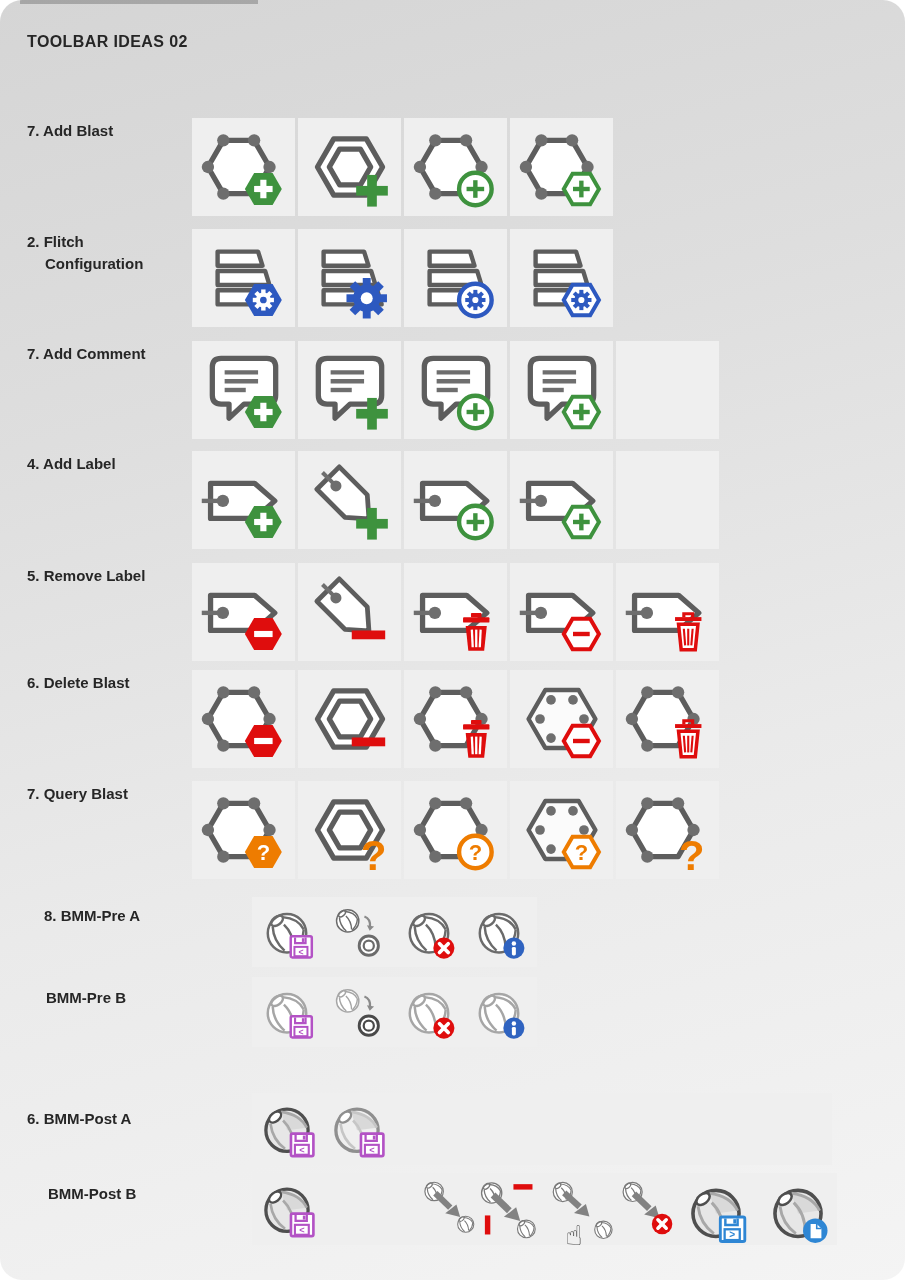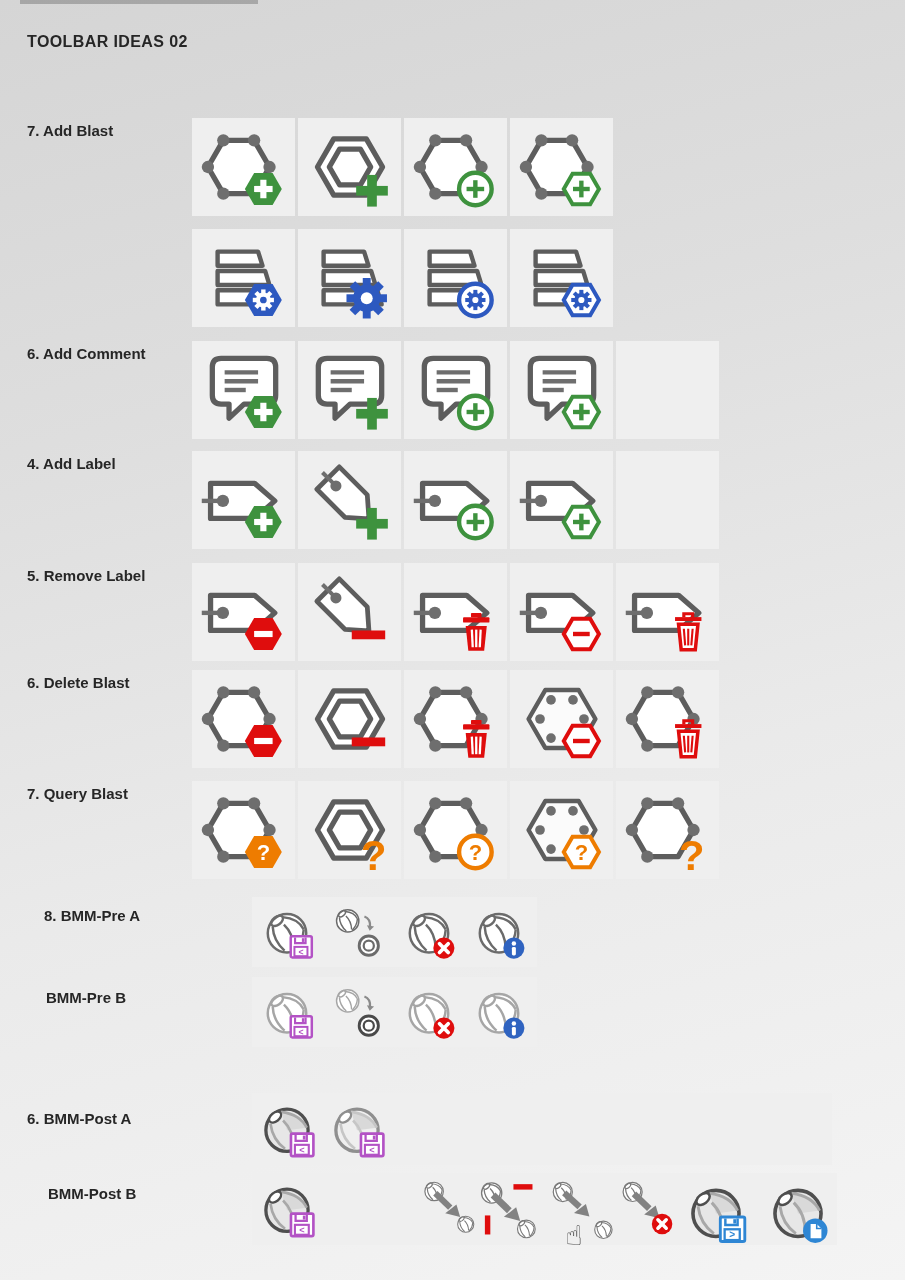--- a/index.html
+++ b/index.html
@@ -1,18 +1,18 @@
 <!DOCTYPE html>
 <html><head>
 <meta charset="utf-8">
 <style>
   html,body{margin:0;padding:0}
   .page{position:relative;width:905px;height:1280px;overflow:hidden;
         background:linear-gradient(165deg,#d5d5d5 0%,#dedede 30%,#eaeaea 62%,#f4f4f4 100%);
-        font-family:"Liberation Sans",sans-serif;}
+        font-family:"Liberation Sans",sans-serif;border-radius:22px;}
   .topshadow{position:absolute;left:20px;top:0;width:238px;height:4px;background:rgba(80,80,80,.35)}
   .title{position:absolute;left:27px;top:33px;font-size:16px;font-weight:bold;color:#262626;letter-spacing:.4px}
   .row-label{position:absolute;left:27px;font-size:15px;font-weight:bold;color:#262626;line-height:22px}
   .row-label .l2{display:block;padding-left:18px}
   .tile{position:absolute;width:103px;height:98px;background:#efefef;display:flex;align-items:center;justify-content:center}
   .strip{position:absolute;background:#efefef}
   .bmm-icon{position:absolute}
   svg{display:block}
 </style>
 </head>
@@ -71,20 +71,22 @@
         <circle cx="9.0" cy="50.0" r="7" fill="#6e6e6e"></circle>
         <circle cx="26.5" cy="19.7" r="7" fill="#6e6e6e"></circle>
         <circle cx="61.5" cy="19.7" r="7" fill="#6e6e6e"></circle>
         <polygon points="92.0,75.0 82.0,92.3 62.0,92.3 52.0,75.0 62.0,57.7 82.0,57.7" fill="#fff" stroke="#3e923e" stroke-width="4.5"></polygon>
         <g stroke="#3e923e" stroke-width="5">
           <line x1="62.5" y1="75" x2="81.5" y2="75"></line>
           <line x1="72" y1="65.5" x2="72" y2="84.5"></line>
         </g>
       </svg>
     </div>
+    <div class="row-label" style="top:231px">
+    <span>2. Flitch</span><span class="l2">Configuration</span></div>
     <div class="tile" style="left:192px;top:229px">
       <svg viewBox="0 0 100 100" width="88" height="88">
         <path d="M20,20 H66 L71,36 H20 Z" fill="#fff" stroke="#5d5d5d" stroke-width="5" stroke-linejoin="round"></path>
         <path d="M20,42 H74 L79,58 H20 Z" fill="#fff" stroke="#5d5d5d" stroke-width="5" stroke-linejoin="round"></path>
         <path d="M20,64 H81 L86,80 H20 Z" fill="#fff" stroke="#5d5d5d" stroke-width="5" stroke-linejoin="round"></path>
         <polygon points="93.0,75.0 82.5,93.2 61.5,93.2 51.0,75.0 61.5,56.8 82.5,56.8" fill="#2d59c0"></polygon>
         <rect x="69.5" y="63" width="5" height="5.5" fill="#fff" transform="rotate(0 72 75)"></rect>
         <rect x="69.5" y="63" width="5" height="5.5" fill="#fff" transform="rotate(45 72 75)"></rect>
         <rect x="69.5" y="63" width="5" height="5.5" fill="#fff" transform="rotate(90 72 75)"></rect>
         <rect x="69.5" y="63" width="5" height="5.5" fill="#fff" transform="rotate(135 72 75)"></rect>
@@ -143,21 +145,21 @@
         <rect x="69.7" y="63.5" width="4.6" height="5.5" fill="#2d59c0" transform="rotate(135 72 75)"></rect>
         <rect x="69.7" y="63.5" width="4.6" height="5.5" fill="#2d59c0" transform="rotate(180 72 75)"></rect>
         <rect x="69.7" y="63.5" width="4.6" height="5.5" fill="#2d59c0" transform="rotate(225 72 75)"></rect>
         <rect x="69.7" y="63.5" width="4.6" height="5.5" fill="#2d59c0" transform="rotate(270 72 75)"></rect>
         <rect x="69.7" y="63.5" width="4.6" height="5.5" fill="#2d59c0" transform="rotate(315 72 75)"></rect>
         <circle cx="72" cy="75" r="8" fill="#2d59c0"></circle>
         <circle cx="72" cy="75" r="3.5" fill="#fff"></circle>
       </svg>
     </div>
     <div class="row-label" style="top:343px">
-    <span>6. Add Comment</span></div>
+    <span>7. Add Comment</span></div>
     <div class="tile" style="left:192px;top:341px">
       <svg viewBox="0 0 100 100" width="88" height="88">
         <path d="M24,14 h52 q10,0 10,10 v32 q0,10 -10,10 H50 L33,82 V66 h-9 q-10,0 -10,-10 V24 q0,-10 10,-10 Z" fill="#fff" stroke="#5d5d5d" stroke-width="6" stroke-linejoin="round"></path>
       <g stroke="#6e6e6e" stroke-width="5">
           <line x1="28" y1="30" x2="66" y2="30"></line>
           <line x1="28" y1="40" x2="66" y2="40"></line>
           <line x1="28" y1="50" x2="52" y2="50"></line>
         </g>
         <polygon points="93.0,75.0 82.5,93.2 61.5,93.2 51.0,75.0 61.5,56.8 82.5,56.8" fill="#3e923e"></polygon>
         <g stroke="#fff" stroke-width="7">

